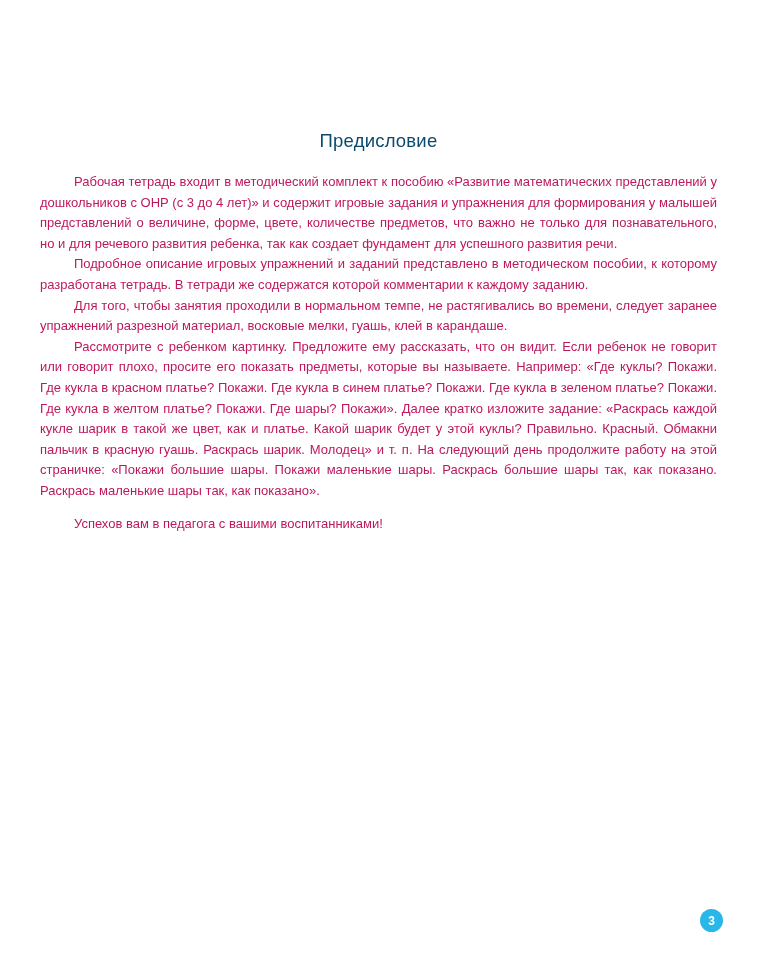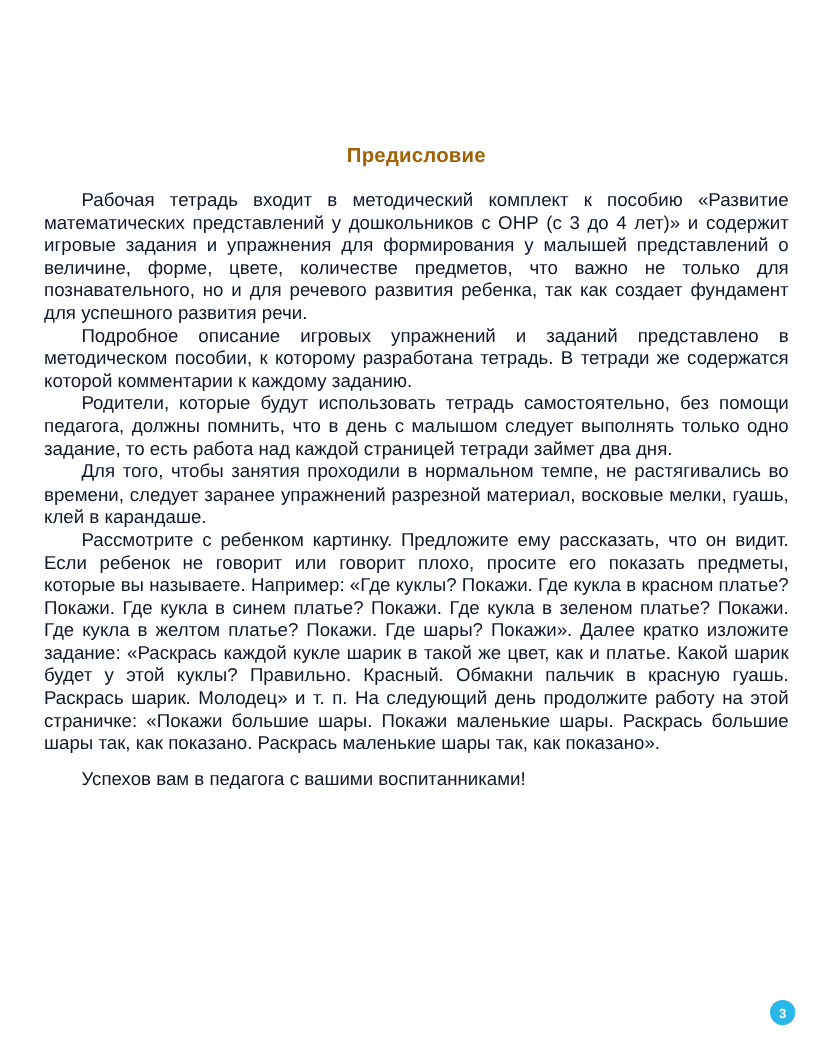--- a/index.html
+++ b/index.html
@@ -40,35 +40,35 @@
   }
   .content {
     position: absolute;
     left: 40px;
     top: 130px;
     width: 677px;
     z-index: 2;
   }
   .doc-title {
     text-align: center;
-    color: #a16207;
+    color: #0c4a6e;
     font-size: 18.5px;
-    font-weight: bold;
+    font-weight: normal;
     margin: 0 0 20px 0;
     letter-spacing: 0.2px;
   }
   .para {
     text-align: justify;
     text-justify: inter-word;
-    font-size: 17px;
+    font-size: 13px;
     line-height: 20.6px;
     margin: 0 0 0 0;
     text-indent: 34px;
     hyphens: manual;
-    color: #0f172a;
+    color: #be185d;
   }
   .para + .para {
     margin-top: 0px;
   }
   .para.spaced {
     margin-top: 12px;
   }
   .page-number {
     position: absolute;
     right: 34px;
@@ -91,21 +91,20 @@
 
 <div class="page">
 
 
   <div class="content">
 
     <h1 class="doc-title">Предисловие</h1>
 
     <p class="para">Рабочая тетрадь входит в методический комплект к пособию «Развитие математических представлений у дошкольников с ОНР (с 3 до 4 лет)» и содержит игровые задания и упражнения для формирования у малышей представлений о величине, форме, цвете, количестве предметов, что важно не только для познавательного, но и для речевого развития ребенка, так как создает фундамент для успешного развития речи.</p>
     <p class="para">Подробное описание игровых упражнений и заданий представлено в методическом пособии, к которому разработана тетрадь. В тетради же содержатся которой комментарии к каждому заданию.</p>
-    <p class="para">Родители, которые будут использовать тетрадь самостоятельно, без помощи педагога, должны помнить, что в день с малышом следует выполнять только одно задание, то есть работа над каждой страницей тетради займет два дня.</p>
     <p class="para">Для того, чтобы занятия проходили в нормальном темпе, не растягивались во времени, следует заранее упражнений разрезной материал, восковые мелки, гуашь, клей в карандаше.</p>
     <p class="para">Рассмотрите с ребенком картинку. Предложите ему рассказать, что он видит. Если ребенок не говорит или говорит плохо, просите его показать предметы, которые вы называете. Например: «Где куклы? Покажи. Где кукла в красном платье? Покажи. Где кукла в синем платье? Покажи. Где кукла в зеленом платье? Покажи. Где кукла в желтом платье? Покажи. Где шары? Покажи». Далее кратко изложите задание: «Раскрась каждой кукле шарик в такой же цвет, как и платье. Какой шарик будет у этой куклы? Правильно. Красный. Обмакни пальчик в красную гуашь. Раскрась шарик. Молодец» и т. п. На следующий день продолжите работу на этой страничке: «Покажи большие шары. Покажи маленькие шары. Раскрась большие шары так, как показано. Раскрась маленькие шары так, как показано».</p>
     <p class="para spaced">Успехов вам в педагога с вашими воспитанниками!</p>
 
   </div>
 
   <div class="page-number">3</div>
 
 </div>
 

